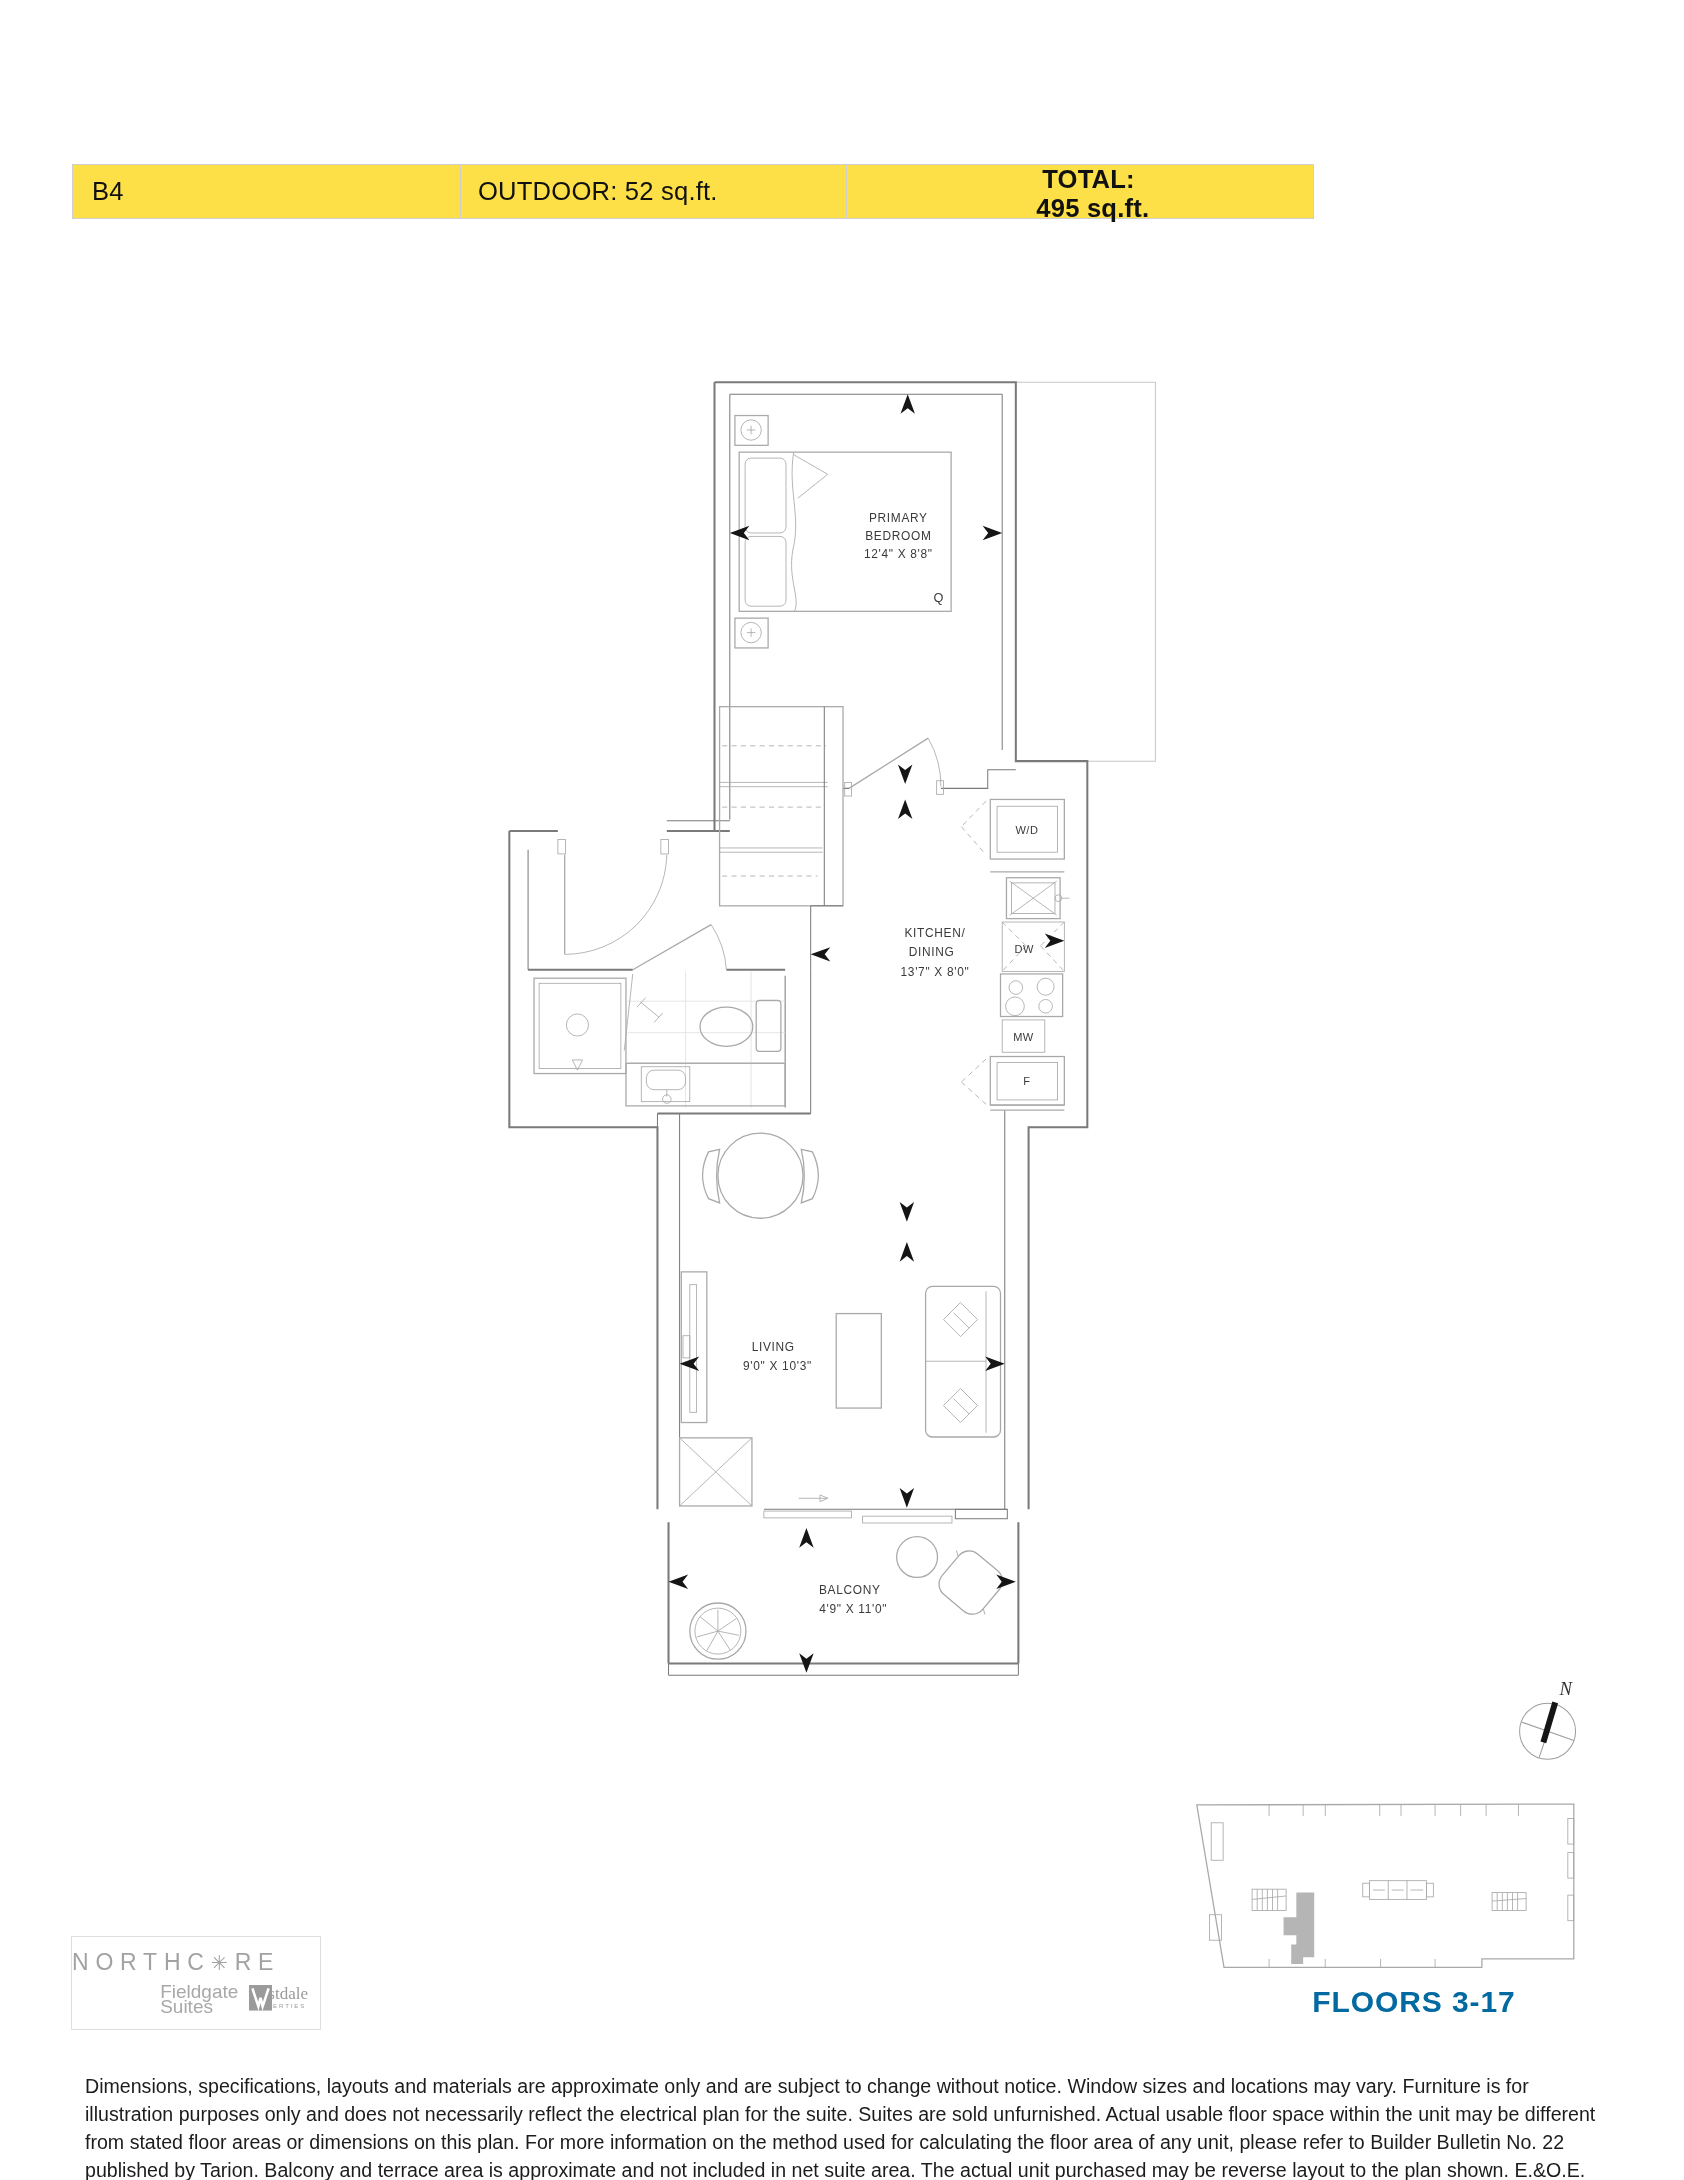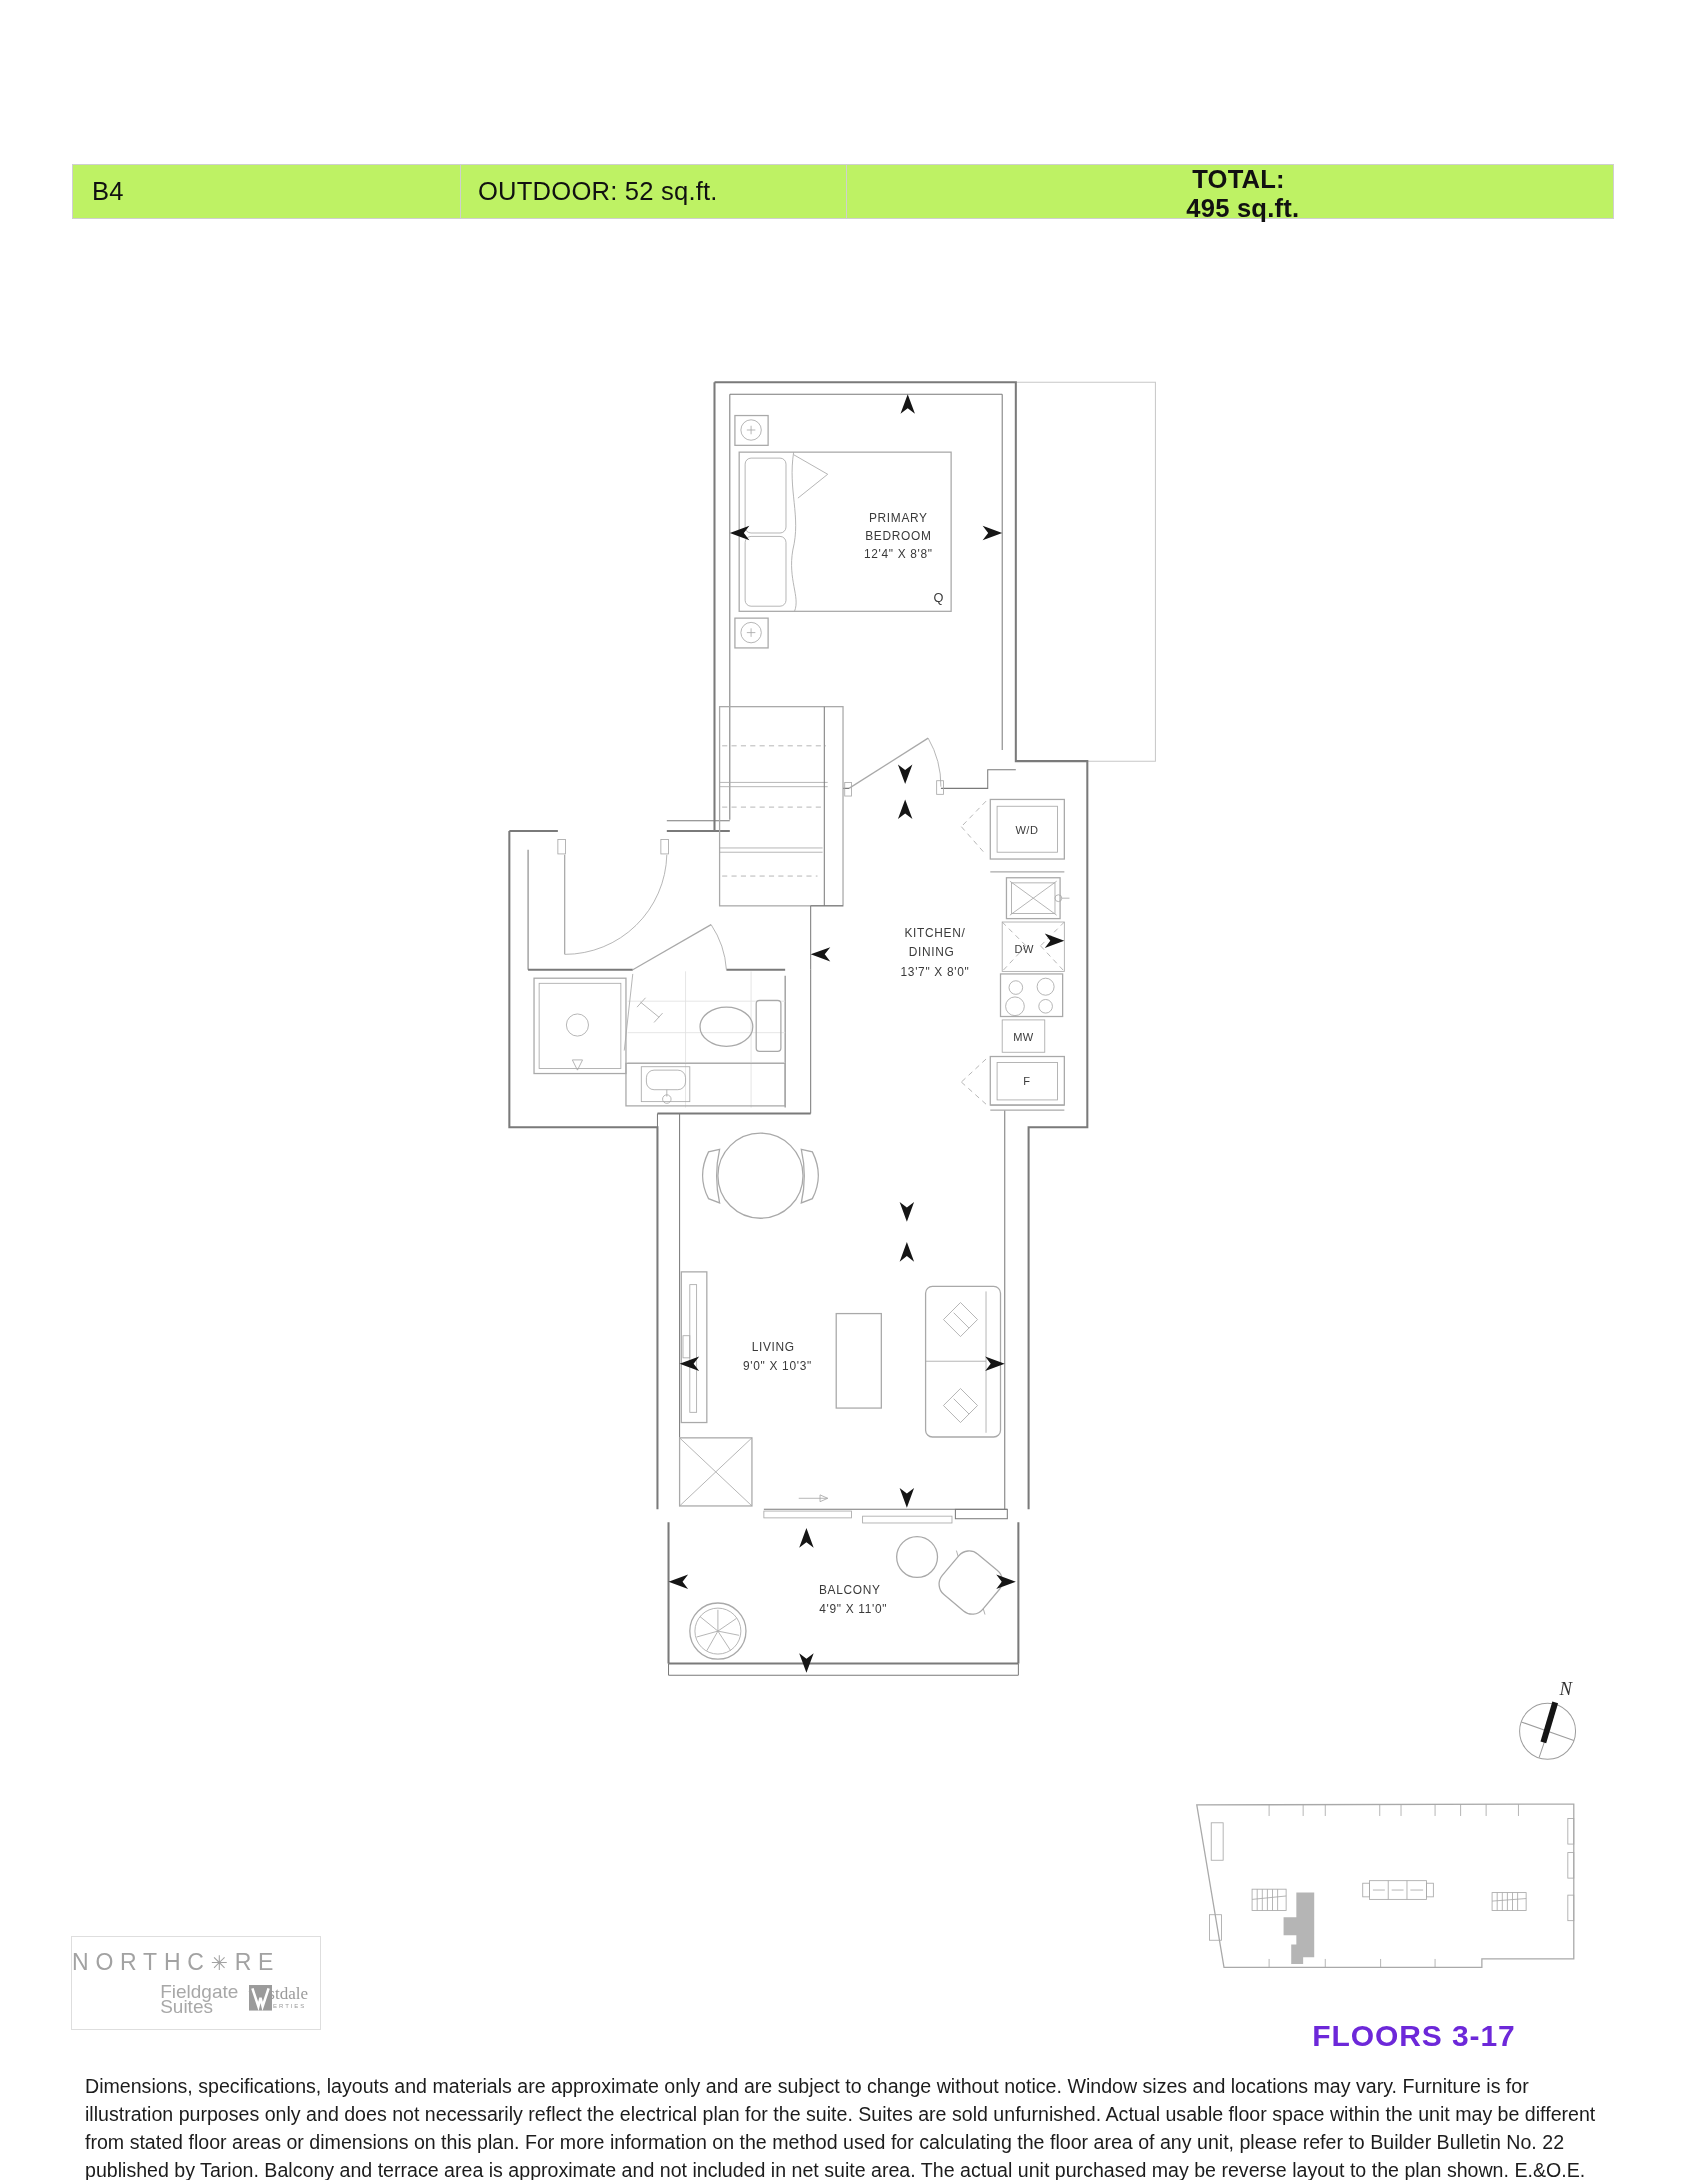--- a/index.html
+++ b/index.html
@@ -3,22 +3,22 @@
 <meta charset="utf-8">
 <style>
   :root{
     --wall:#7a7a7a; --furn:#a9a9a9; --label:#3a3a3a; --arrow:#151515;
     --tile:#e0e0e0; --unit:#b5b5b5; --logogray:#a2a2a2; --border:#cfcfcf;
   }
   html,body{margin:0;padding:0;background:#ffffff;}
   .page{position:relative;width:1685px;height:2181px;background:#fff;overflow:hidden;
         font-family:"Liberation Sans",sans-serif;}
   
-  .hdr{position:absolute;left:72px;top:164px;width:1542px;height:55px;display:flex;
-       border:0.9px solid var(--border);box-sizing:border-box;background:#bef264;}
+  .hdr{position:absolute;left:72px;top:164px;width:1242px;height:55px;display:flex;
+       border:0.9px solid var(--border);box-sizing:border-box;background:#fde047;}
   .hdr .cell{display:flex;align-items:center;box-sizing:border-box;height:100%;
        border-right:0.9px solid var(--border);font-size:25.6px;color:#111;letter-spacing:0.2px;}
   .hdr .cell:last-child{border-right:none;flex-direction:column;}
   .c-unit{width:388px;padding-left:19px;}
   .c-int{width:385px;padding-left:17px;}
   .c-out{width:386px;padding-left:17px;}
   .c-tot{flex:1;padding-left:17px;font-weight:bold;}
   .c-tot .tv{margin-left:8.5px;}
   
   svg{position:absolute;}
@@ -31,21 +31,21 @@
   .dash{stroke-dasharray:6 5;}
   .arr{fill:var(--arrow);stroke:none;}
   text.rm{font-family:"Liberation Sans",sans-serif;font-size:14px;fill:var(--label);
           letter-spacing:.8px;text-anchor:middle;}
   text.app{font-family:"Liberation Sans",sans-serif;font-size:13px;fill:var(--label);
           letter-spacing:.6px;text-anchor:middle;}
   text.qm{font-family:"Liberation Sans",sans-serif;font-size:15px;fill:var(--label);text-anchor:middle;}
   text.north{font-family:"Liberation Serif",serif;font-style:italic;font-size:22px;fill:#333;}
   
   .floors{position:absolute;left:1252px;top:1985px;width:324px;text-align:center;
-          font-size:30px;font-weight:bold;color:#6d28d9;letter-spacing:0.9px;margin-top:34px;}
+          font-size:30px;font-weight:bold;color:#0369a1;letter-spacing:0.9px;}
   
   .logo{position:absolute;left:71px;top:1936px;width:250px;height:94px;
         border:0.9px solid #dedede;box-sizing:border-box;background:#fff;}
   .brand{position:absolute;left:0;top:12px;width:100%;text-align:left;
          font-size:23px;color:var(--logogray);letter-spacing:6.8px;white-space:nowrap;}
   .brand .gear{font-size:20.4px;letter-spacing:6.8px;}
   .partners{position:absolute;right:12px;top:48px;display:flex;align-items:flex-start;gap:10.2px;}
   .fg{font-size:19px;line-height:14.5px;color:#a8a8a8;text-align:left;}
   .wd{display:flex;align-items:flex-start;gap:3.4px;}
   .wdtxt .nm{font-family:"Liberation Serif",serif;font-size:17px;color:#9b9b9b;line-height:17px;}

